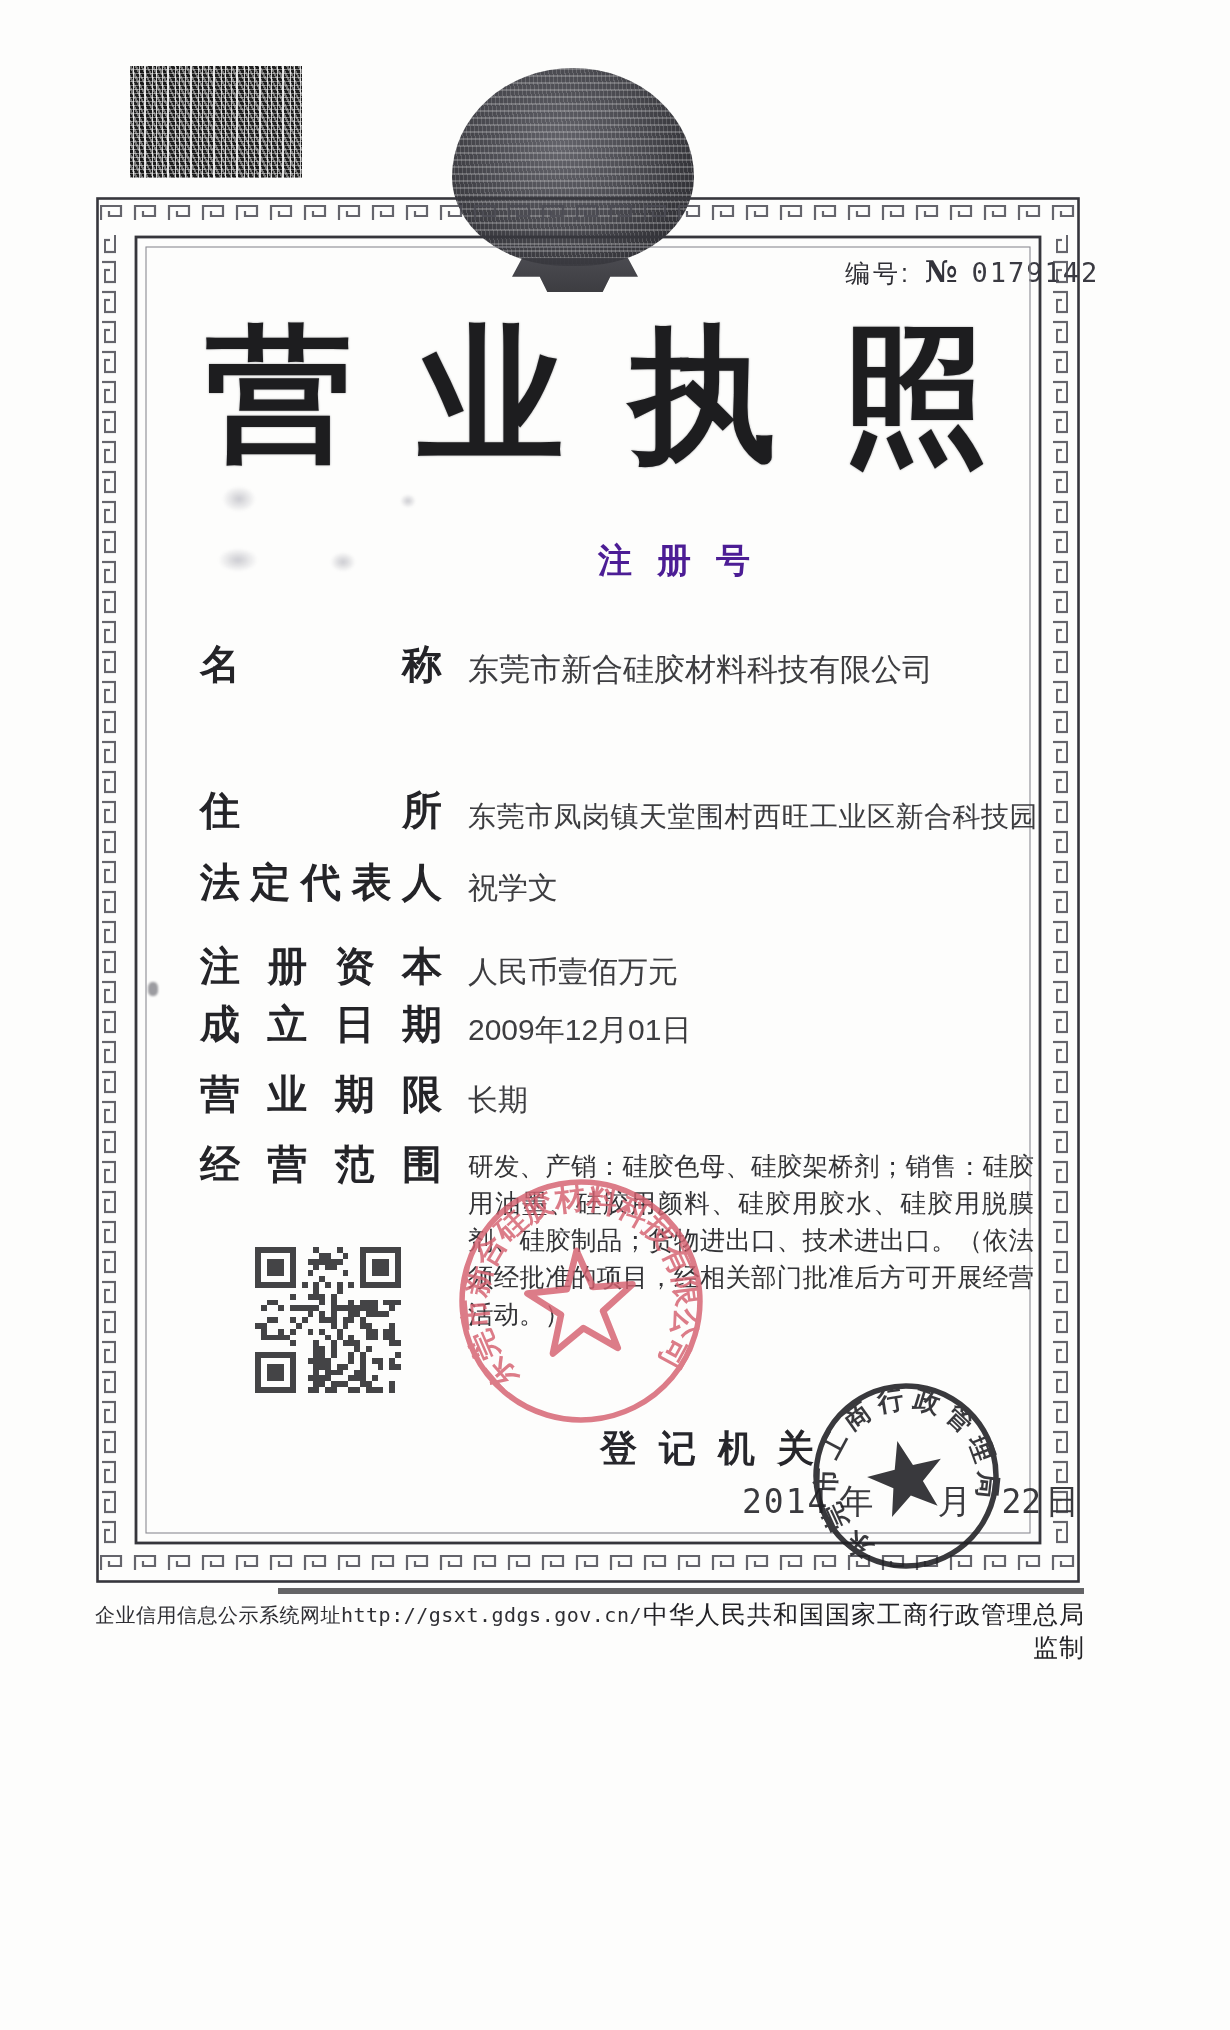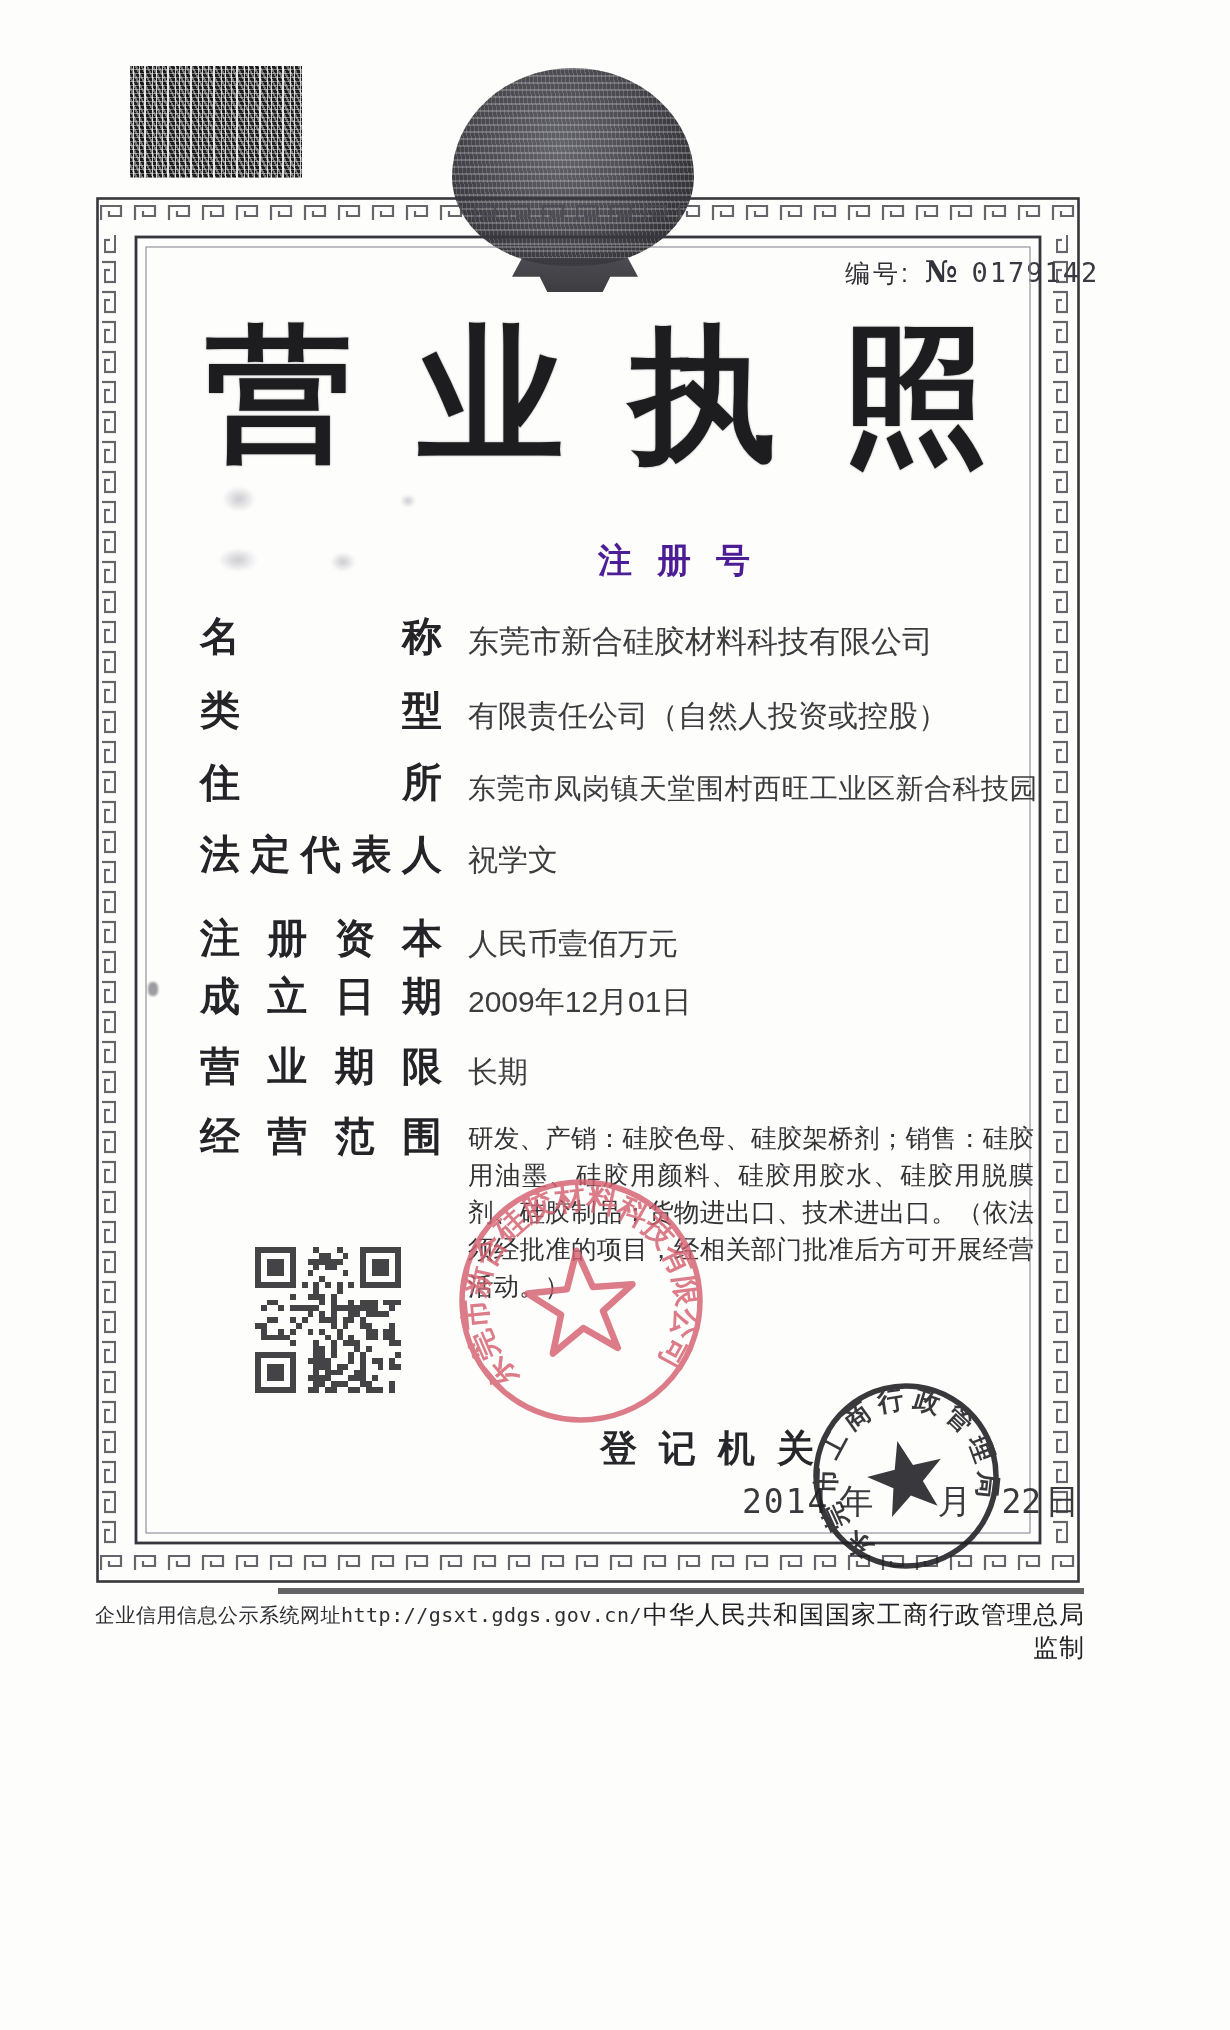--- a/index.html
+++ b/index.html
@@ -40,21 +40,21 @@
     text-shadow:0 0 2px rgba(70,70,75,.55);}
 
   
   .regno{position:absolute;left:598px;top:538px;display:flex;align-items:baseline;z-index:2;}
   .regno .lbl{width:152px;font-size:34px;font-weight:600;color:#4c1d95;
     text-align:justify;text-align-last:justify;}
   .regno .num{margin-left:28px;font-size:30px;font-family:"DejaVu Sans Mono",monospace;
     letter-spacing:1px;color:#33334a;}
 
   
-  .row{position:absolute;left:200px;width:840px;display:flex;align-items:flex-start;z-index:2;}
+  .row{position:absolute;left:200px;width:840px;display:flex;align-items:flex-start;z-index:2;margin-top:28px;}
   .row .flabel{flex:0 0 242px;font-size:40px;font-weight:600;color:#242428;line-height:1;
     text-align:justify;text-align-last:justify;}
   .row .fvalue{margin-left:26px;padding-top:7px;font-size:30px;color:#3d3d40;line-height:1.25;}
   .row.r-name  .fvalue{font-size:31px;}
   .row.r-addr  .fvalue{font-size:28px;padding-top:9px;letter-spacing:.5px;}
   .row.r-scope .fvalue{font-size:25.5px;line-height:37px;width:566px;text-align:justify;color:#333336;padding-top:4px;}
 
   
   .qr{position:absolute;left:255px;top:1247px;width:146px;height:146px;z-index:2;opacity:.88;}
   .seal-red{position:absolute;left:455px;top:1175px;width:252px;height:252px;z-index:4;
@@ -122,24 +122,20 @@
 
   <div class="title">营业执照</div>
 
   <div class="regno">
     <span class="lbl">注册号</span>
   </div>
 
   <div class="row r-name" style="top:616px">
     <span class="flabel">名称</span>
     <span class="fvalue">东莞市新合硅胶材料科技有限公司</span>
-  </div>
-  <div class="row r-type" style="top:690px">
-    <span class="flabel">类型</span>
-    <span class="fvalue">有限责任公司（自然人投资或控股）</span>
   </div>
   <div class="row r-addr" style="top:762px">
     <span class="flabel">住所</span>
     <span class="fvalue">东莞市凤岗镇天堂围村西旺工业区新合科技园</span>
   </div>
   <div class="row r-rep" style="top:834px">
     <span class="flabel">法定代表人</span>
     <span class="fvalue">祝学文</span>
   </div>
   <div class="row r-cap" style="top:918px">

